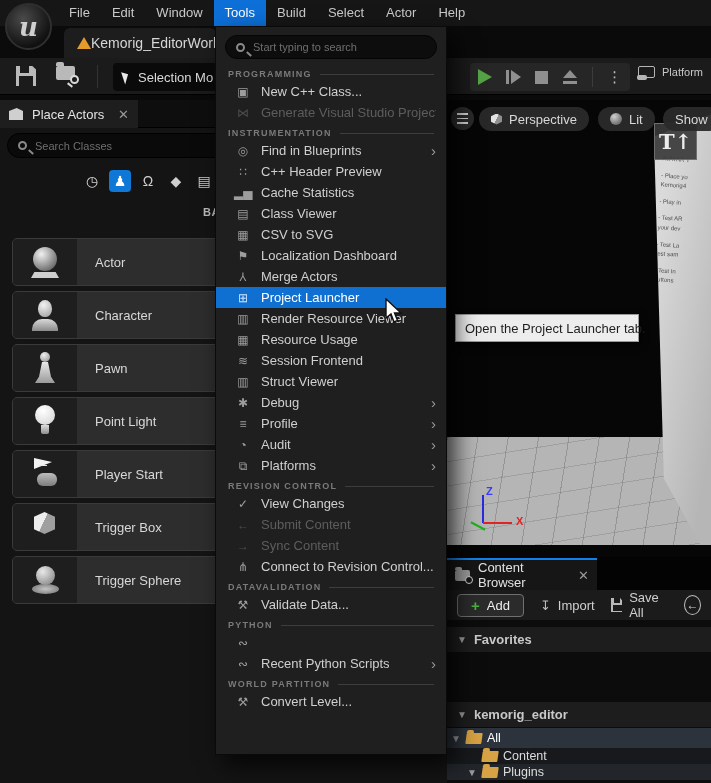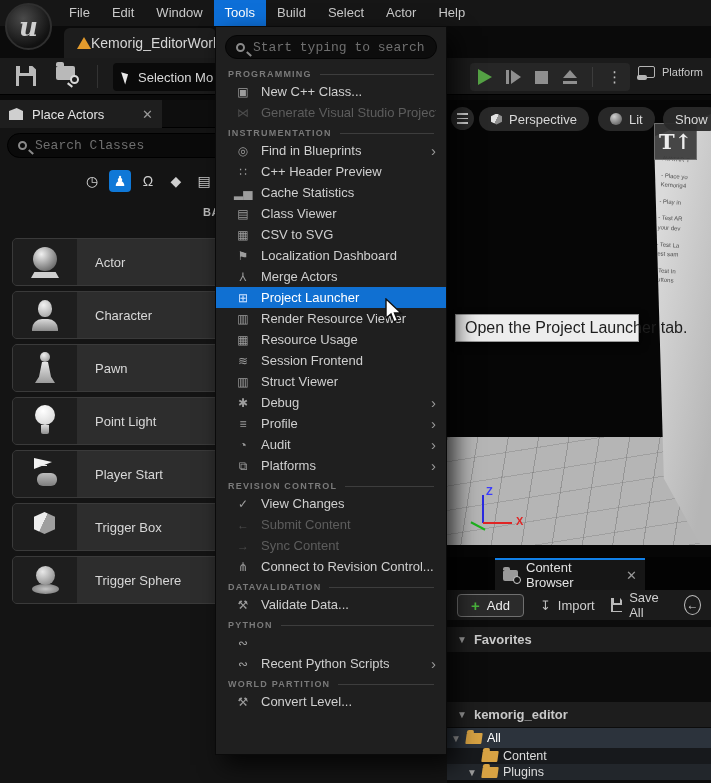--- a/index.html
+++ b/index.html
@@ -60,30 +60,30 @@
   .pc-dots { color:#bdbdbd; font-size:15px; }
   .platforms { position:absolute; left:638px; top:8px; display:flex; align-items:center; gap:7px;
                color:#c9c9c9; font-size:11px; white-space:nowrap; }
   .monitor-ico { width:17px; height:12px; border:1.5px solid #b5b5b5; border-radius:2px; position:relative; }
   .monitor-ico::after { content:""; position:absolute; left:-2px; bottom:-3px; width:10px; height:5px;
                         background:#b5b5b5; border-radius:2px; }
 
   
   .left-panel { position:absolute; left:0; top:100px; width:447px; height:683px; background:#141414; z-index:1; }
   .pa-tabrow { position:absolute; left:0; top:0; width:447px; height:28px; background:#0e0e0e; border-bottom:1px solid #000; }
-  .pa-tab { position:absolute; left:0; top:0; width:162px; height:28px; background:#1e1e1e;
+  .pa-tab { position:absolute; left:0; top:0; width:138px; height:28px; background:#1e1e1e;
             display:flex; align-items:center; gap:9px; padding:0 9px; font-size:13px; color:#e3e3e3; }
   .pa-tab-ico { position:relative; width:14px; height:12px; background:#cfcfcf; clip-path:polygon(0 25%,55% 0,100% 25%,100% 100%,0 100%); }
   .pa-close { margin-left:auto; color:#9a9a9a; font-size:13px; }
   .pa-search { position:absolute; left:7px; top:33px; width:428px; height:25px; background:#0a0a0a;
                border:1px solid #000; border-radius:13px; display:flex; align-items:center; gap:8px; padding:0 10px; }
   .mag { width:9px; height:9px; border:2px solid #8a8a8a; border-radius:50%; position:relative; flex:none; }
   .mag::after { content:""; position:absolute; left:8px; top:8px; width:6px; height:2px; background:#8a8a8a; transform:rotate(42deg); }
   .pa-search input, .tm-search input { background:transparent; border:none; outline:none; color:#737373;
-               font-size:13px; font-family:Liberation Mono, monospace; width:100%; }
+               font-size:11px; font-family:Liberation Sans, sans-serif; width:100%; }
   .pa-search input::placeholder, .tm-search input::placeholder { color:#6f6f6f; }
   .pa-cats { position:absolute; left:81px; top:70px; display:flex; gap:6px; }
   .pa-cat { width:22px; height:22px; border-radius:4px; color:#cfcfcf; font-size:14px;
             display:flex; align-items:center; justify-content:center; }
   .pa-cat.selected { background:#0f78d7; color:#fff; }
   .pa-basic { position:absolute; left:203px; top:106px; font-size:11px; font-weight:bold; color:#bdbdbd; letter-spacing:.5px; }
   .pa-list { position:absolute; left:12px; top:138px; width:420px; }
   .pa-row { height:48px; margin-bottom:5px; background:#2d2d2d; border:1px solid #3a3a3a; border-radius:5px;
             display:flex; overflow:hidden; }
   .pa-ic { width:64px; background:#1e1e1e; display:flex; align-items:center; justify-content:center; flex:none; }
@@ -155,35 +155,35 @@
   .vp-burger { position:absolute; left:4px; top:0; width:23px; height:23px; border-radius:50%;
                background:#2a2a2a; display:flex; flex-direction:column; justify-content:center; gap:3px; align-items:center; }
   .vp-burger i { display:block; width:11px; height:1.5px; background:#cfcfcf; }
   .vp-pill { position:absolute; top:0; height:24px; border-radius:12px; background:rgba(42,42,42,.95);
              color:#d8d8d8; font-size:13px; display:flex; align-items:center; gap:7px; padding:0 12px; }
   .cube-ico { width:11px; height:11px; clip-path:polygon(50% 0,100% 25%,100% 75%,50% 100%,0 75%,0 25%);
               background:linear-gradient(115deg,#e2e2e2 48%,#8f8f8f 49%); }
   .lit-ico { width:12px; height:12px; border-radius:50%;
              background:radial-gradient(circle at 35% 30%, #cfcfcf, #4a4a4a); }
   .tooltip { position:absolute; left:8px; top:214px; width:184px; height:28px; background:#ededed;
-             border:1px solid #9a9a9a; box-shadow:2px 3px 7px rgba(0,0,0,.55); color:#1e1e1e; font-size:16px;
+             border:1px solid #9a9a9a; box-shadow:2px 3px 7px rgba(0,0,0,.55); color:#1e1e1e; font-size:13px;
              display:flex; align-items:center; padding:0 9px; z-index:5; white-space:nowrap; }
   .gizmo { position:absolute; left:13px; top:385px; width:70px; height:64px; }
   .gz-z { position:absolute; left:22px; top:10px; width:2px; height:28px; background:#2a2ae0; }
   .gz-zl { position:absolute; left:26px; top:0; color:#3a3aff; font-size:11px; font-weight:bold; }
   .gz-x { position:absolute; left:23px; top:37px; width:29px; height:2px; background:#e02424; }
   .gz-xl { position:absolute; left:56px; top:30px; color:#e02424; font-size:11px; font-weight:bold; }
   .gz-y { position:absolute; left:10px; top:40px; width:16px; height:2px; background:#1db31d; transform:rotate(28deg); }
 
   
   .cbrowser { position:absolute; left:447px; top:557px; width:264px; height:226px; background:#0c0c0c; z-index:2; }
   .cb-tabrow { position:relative; height:33px; background:#030303; }
   .cb-tab { position:absolute; left:0; top:1px; width:150px; height:32px; background:#161616;
             border-top:2px solid #1180e8; display:flex; align-items:center; gap:8px; padding:4px 8px;
-            font-size:13px; color:#e2e2e2;margin-left:48px; }
+            font-size:13px; color:#e2e2e2; }
   .cb-tab .folderg { width:15px; height:11px; background:#9a9a9a; border-radius:2px; position:relative; flex:none; }
   .cb-tab .folderg::before { content:""; position:absolute; left:0; top:-3px; width:7px; height:3px; background:#9a9a9a; border-radius:2px 2px 0 0; }
   .cb-tab .folderg::after { content:""; position:absolute; right:-3px; bottom:-3px; width:6px; height:6px;
             border:1.5px solid #cfcfcf; border-radius:50%; background:#161616; }
   .cb-toolbar { position:relative; height:30px; background:#1b1b1b; display:flex; align-items:center; padding:0 10px; gap:16px; }
   .add-btn { display:flex; gap:7px; align-items:center; height:23px; padding:0 13px; background:#2b2b2b;
              border:1px solid #707070; border-radius:4px; color:#ececec; font-size:13px; }
   .add-plus { color:#49b33c; font-size:15px; font-weight:bold; line-height:1; }
   .cb-act { display:flex; gap:7px; color:#cfcfcf; font-size:13px; align-items:center; }
   .import-ico { color:#bdbdbd; font-size:13px; line-height:1; }

